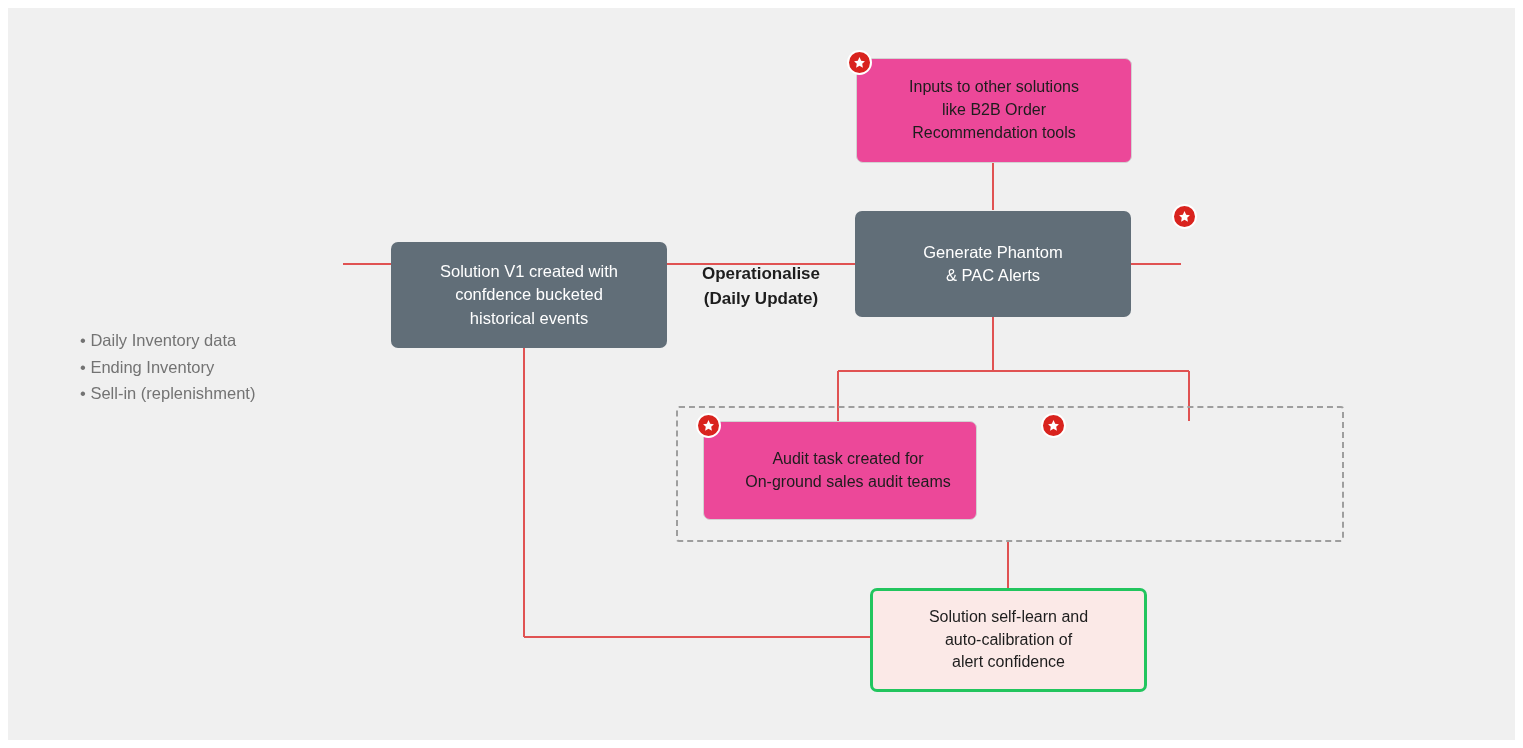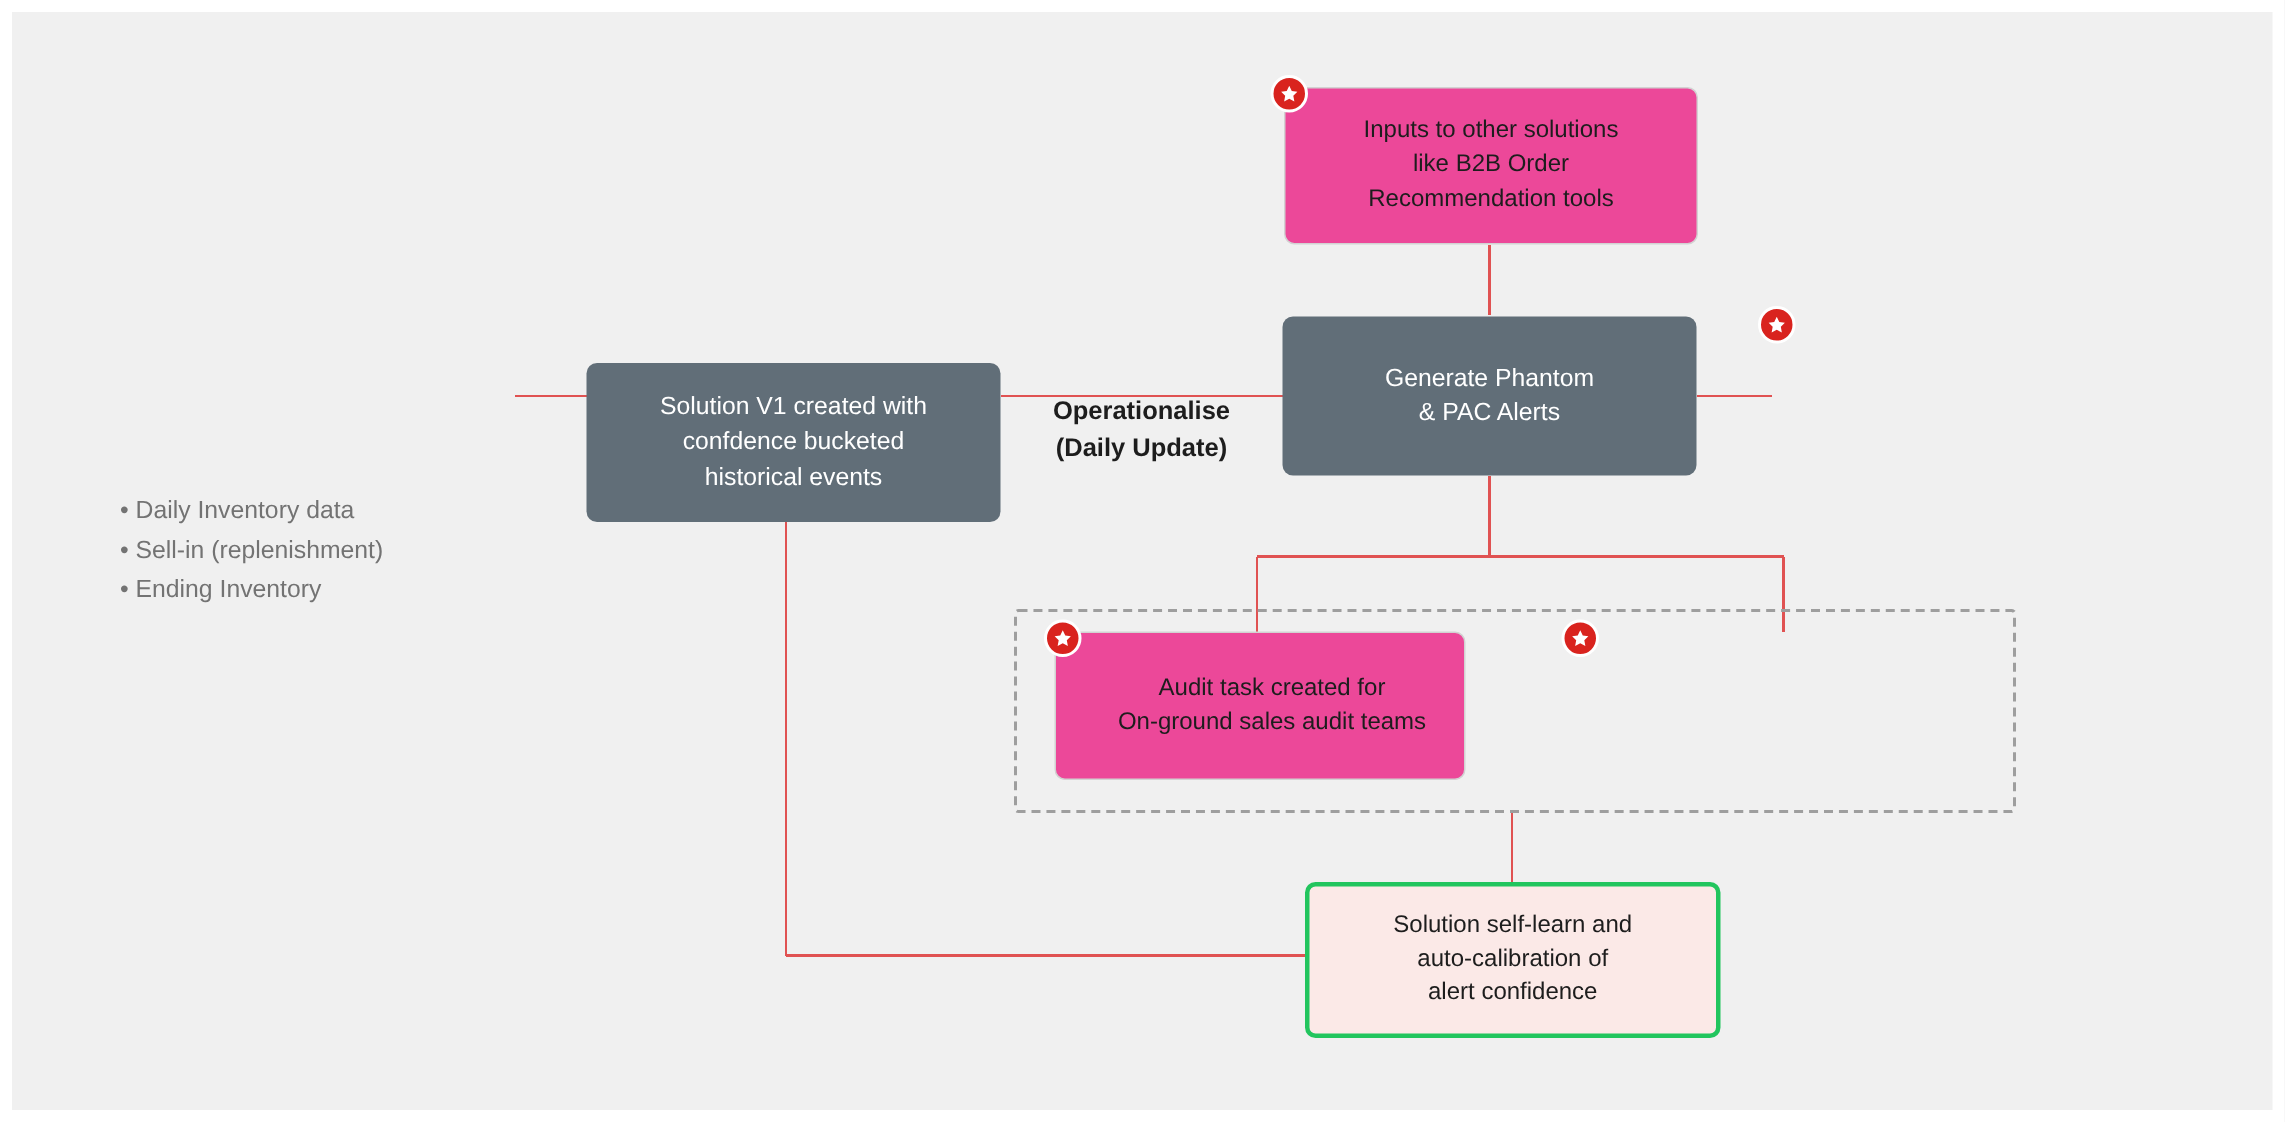--- a/index.html
+++ b/index.html
@@ -127,22 +127,22 @@
       <line x1="870" y1="637" x2="524" y2="637"></line>
       <line x1="524" y1="637" x2="524" y2="318"></line>
     </g>
   </svg>
 
   <div id="group-box" style="left:676px;top:406px;width:668px;height:136px;"></div>
 
 
   <ul class="bullets" style="left:80px;top:327px;width:300px;">
     <li>Daily Inventory data</li>
+    <li>Ending Inventory</li>
     <li>Sell-in (replenishment)</li>
-    <li>Ending Inventory</li>
   </ul>
 
   <div class="node slate" style="left:391px;top:211px;width:276px;height:106px;margin-top:31px;">
     <span class="txt">Solution V1 created with
 confdence bucketed
 historical events</span>
   </div>
 
   <div class="edge-label" style="left:679px;top:235px;width:164px;">
     <span>Operationalise

